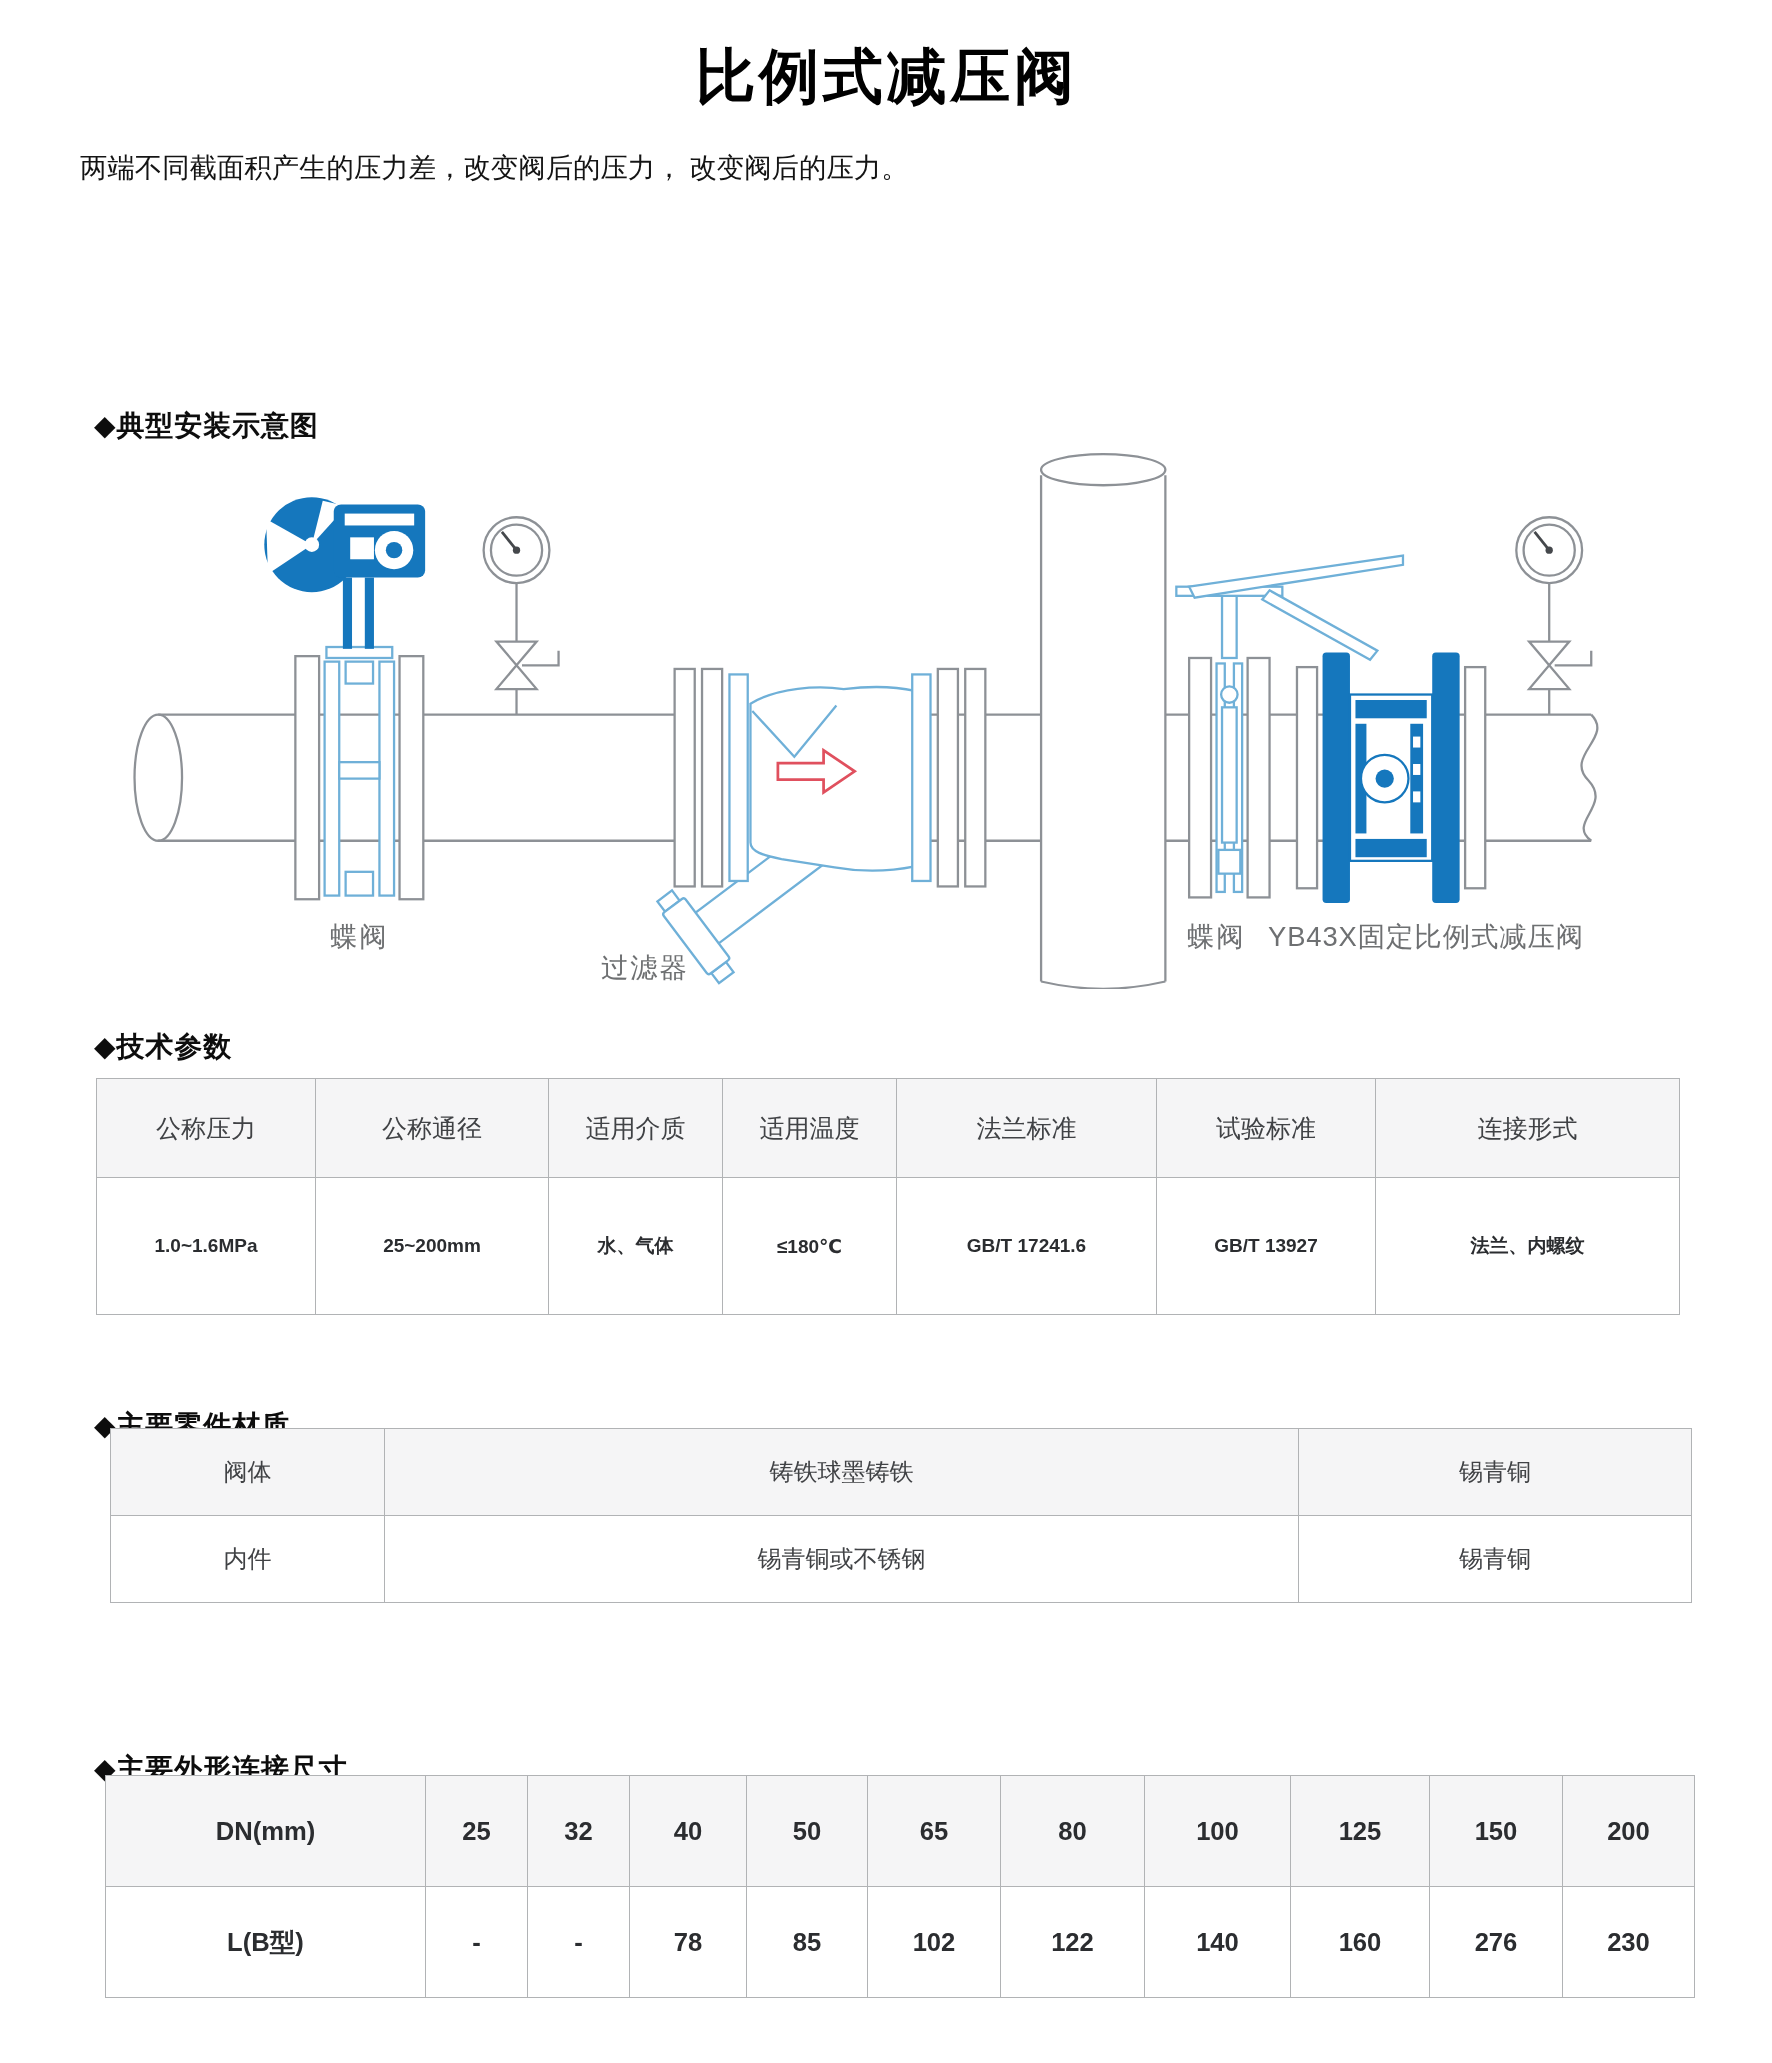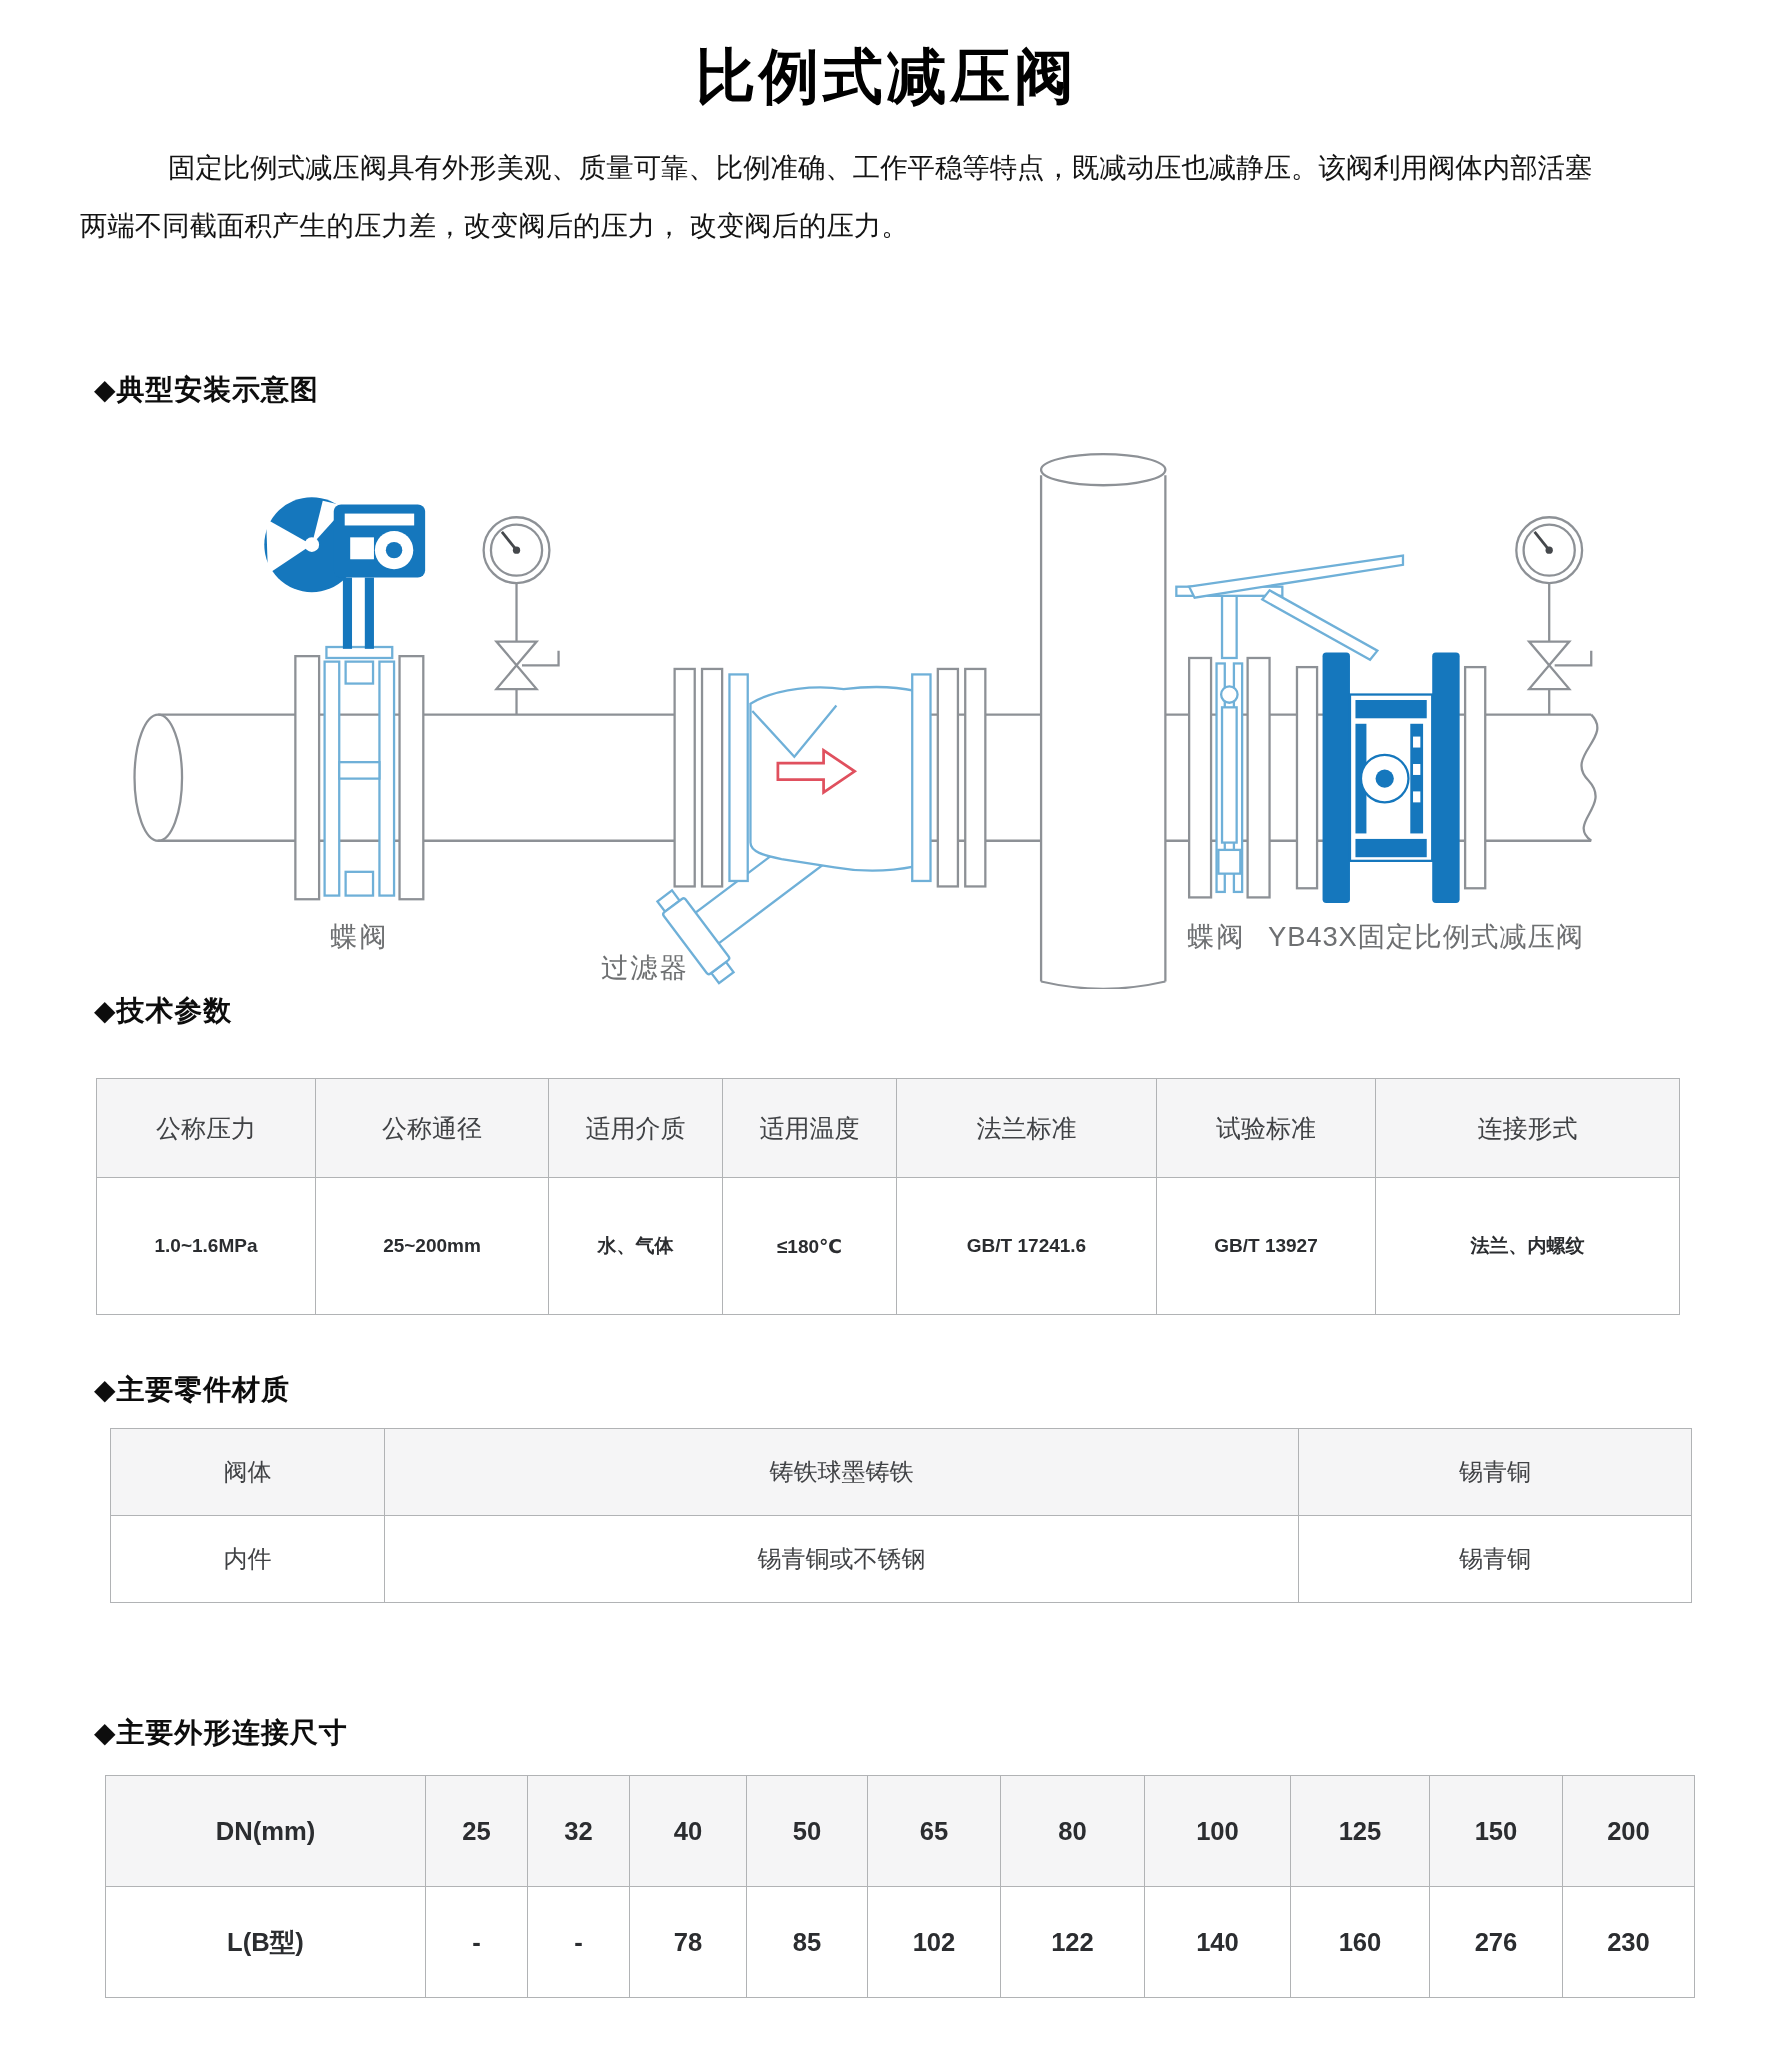--- a/index.html
+++ b/index.html
@@ -20,21 +20,21 @@
     position:absolute; left:80px; top:139px; width:1637px;
     font-family:"Liberation Serif","DejaVu Serif",serif;
     font-size:27.4px; line-height:58px; color:#141414;
   }
   .intro .l1 { text-indent:88px; white-space:nowrap; }
   .intro .l2 { white-space:nowrap; }
 
   .sec-h {
     position:absolute; left:94px;
     font-family:"Liberation Serif","DejaVu Serif",serif;
-    font-size:28px; font-weight:700; color:#0d0d0d; letter-spacing:0.9px;
+    font-size:28px; font-weight:700; color:#0d0d0d; letter-spacing:0.9px;margin-top:36px;
   }
   #h-install   { top:371px; }
   #h-params    { top:992px; }
   #h-materials { top:1371px; }
   #h-dims      { top:1714px; }
 
   
   .diagram { position:absolute; left:87px; top:422px; width:1581px; height:567px; }
   .diagram svg { display:block; width:1581px; height:567px; }
   .dlabel {
@@ -75,21 +75,20 @@
   .dims td { height:111px; font-size:25.6px; font-weight:700; color:#2b2d30; }
 </style>
 </head>
 <body>
 
 <div id="page">
 
   <h1 class="page-title">比例式减压阀</h1>
 
   <div class="intro">
-    <div class="l1">固定比例式减压阀具有外形美观、质量可靠、比例准确、工作平稳等特点，既减动压也减静压。该阀利用阀体内部活塞</div>
     <div class="l2">两端不同截面积产生的压力差，改变阀后的压力， 改变阀后的压力。</div>
   </div>
 
   <div class="sec-h" id="h-install">◆典型安装示意图</div>
 
   <div class="diagram">
     <svg viewBox="0 0 1730 620">
 
       <g>
         <ellipse class="wf" cx="78" cy="389" rx="26" ry="69"></ellipse>

